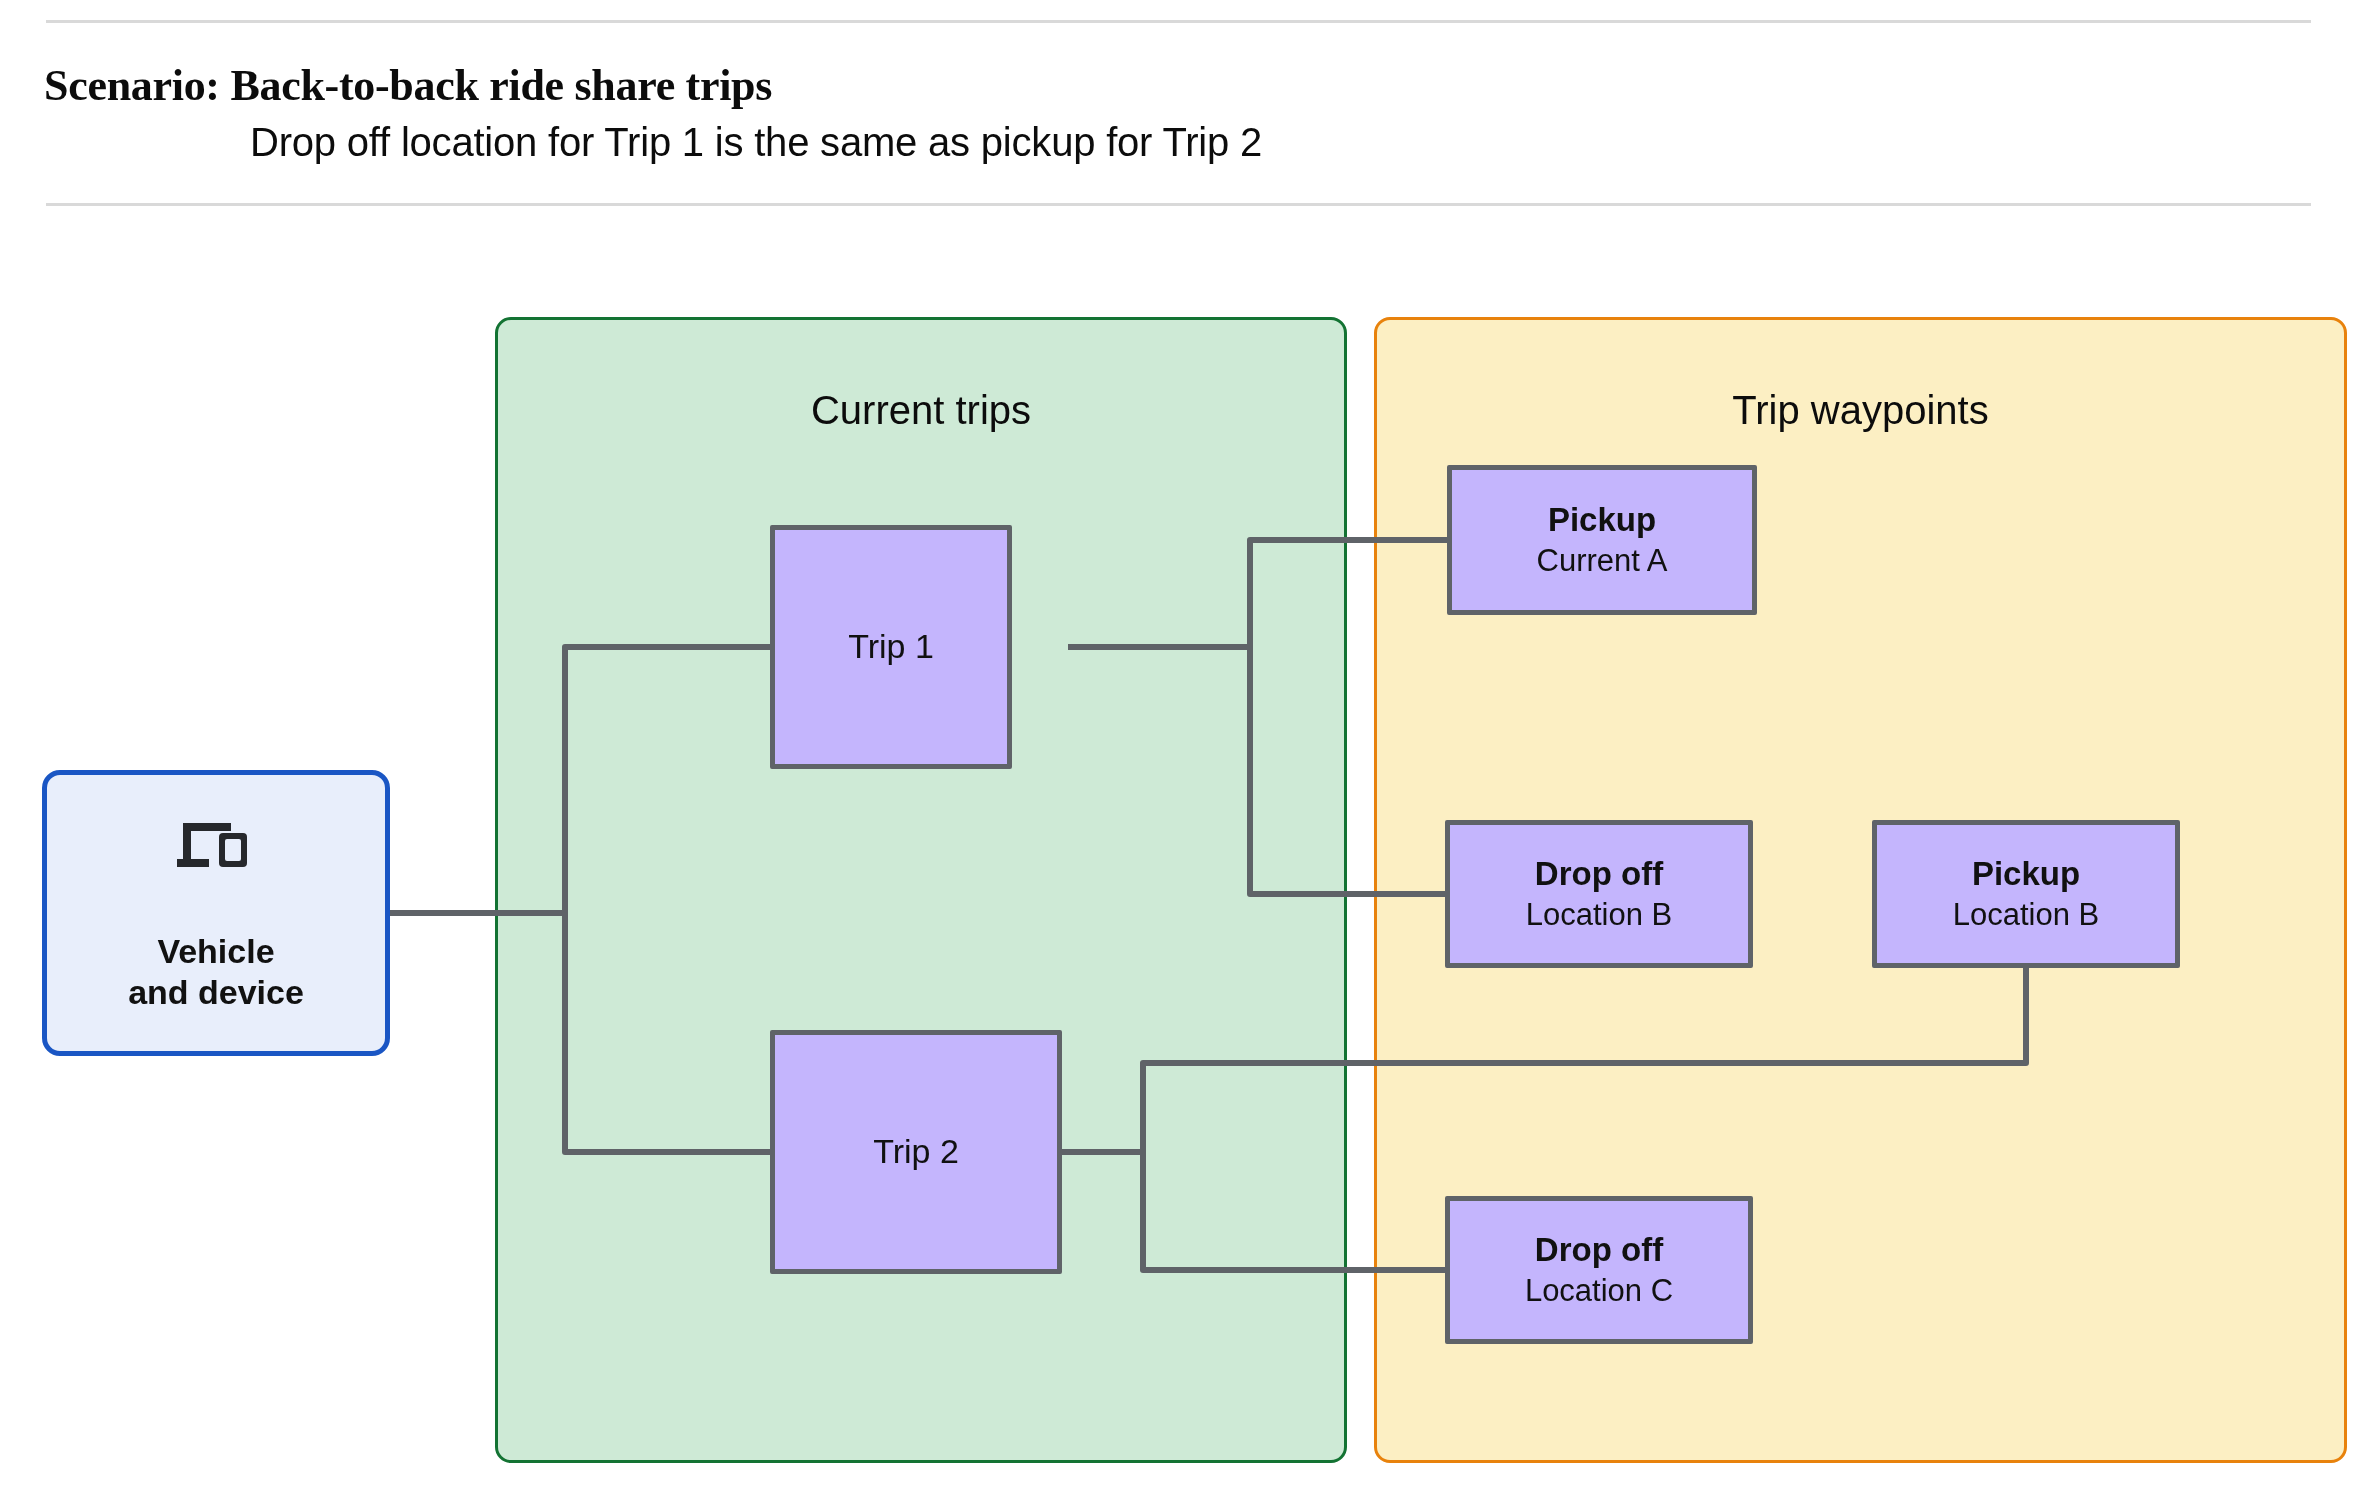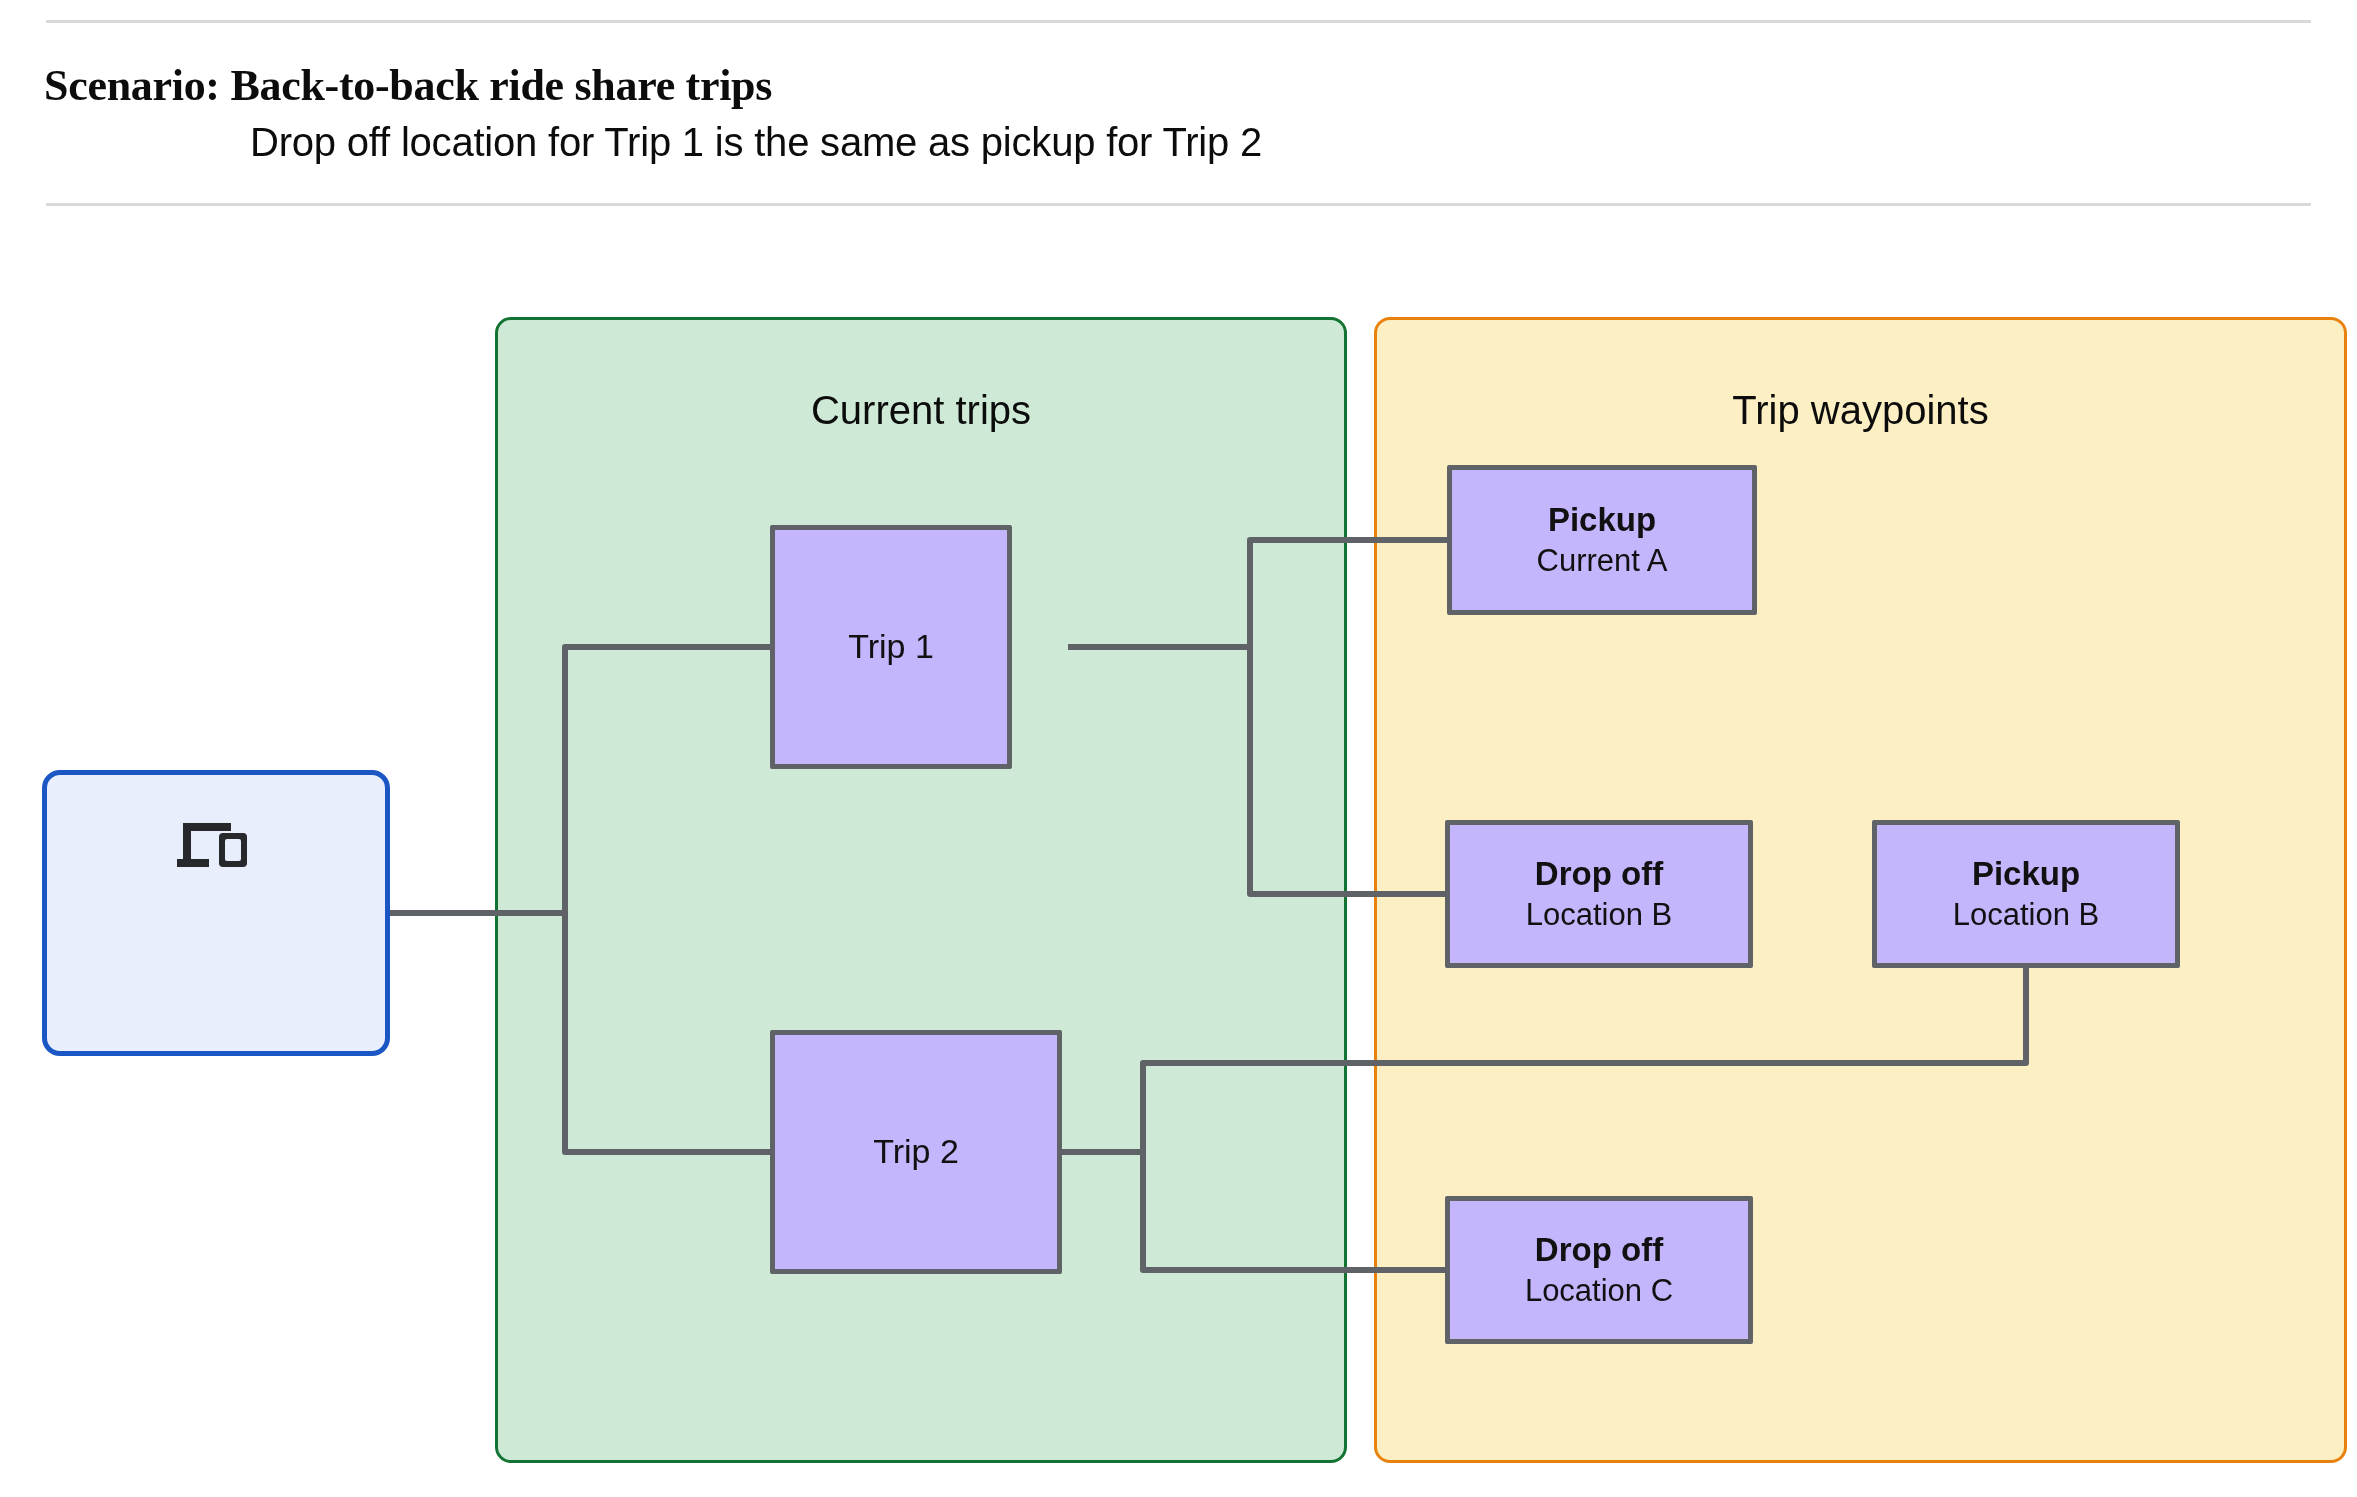--- a/index.html
+++ b/index.html
@@ -203,20 +203,22 @@
   </svg>
 
   <div id="node-vehicle">
     <svg id="vehicle-icon" viewBox="0 0 82 60" aria-hidden="true">
 
       <path d="M8 4 H56 V12 H16 V40 H34 V48 H2 V40 H8 Z" fill="#26282c"></path>
 
       <rect x="44" y="14" width="28" height="34" rx="4" fill="#26282c"></rect>
       <rect x="50" y="20" width="16" height="22" rx="2" fill="#e8eefb"></rect>
     </svg>
+    <div id="vehicle-label">Vehicle
+and device</div>
   </div>
 
   <div class="node" id="node-trip-1">
     <div class="node-title">Trip 1</div>
   </div>
 
   <div class="node" id="node-trip-2">
     <div class="node-title">Trip 2</div>
   </div>
 

